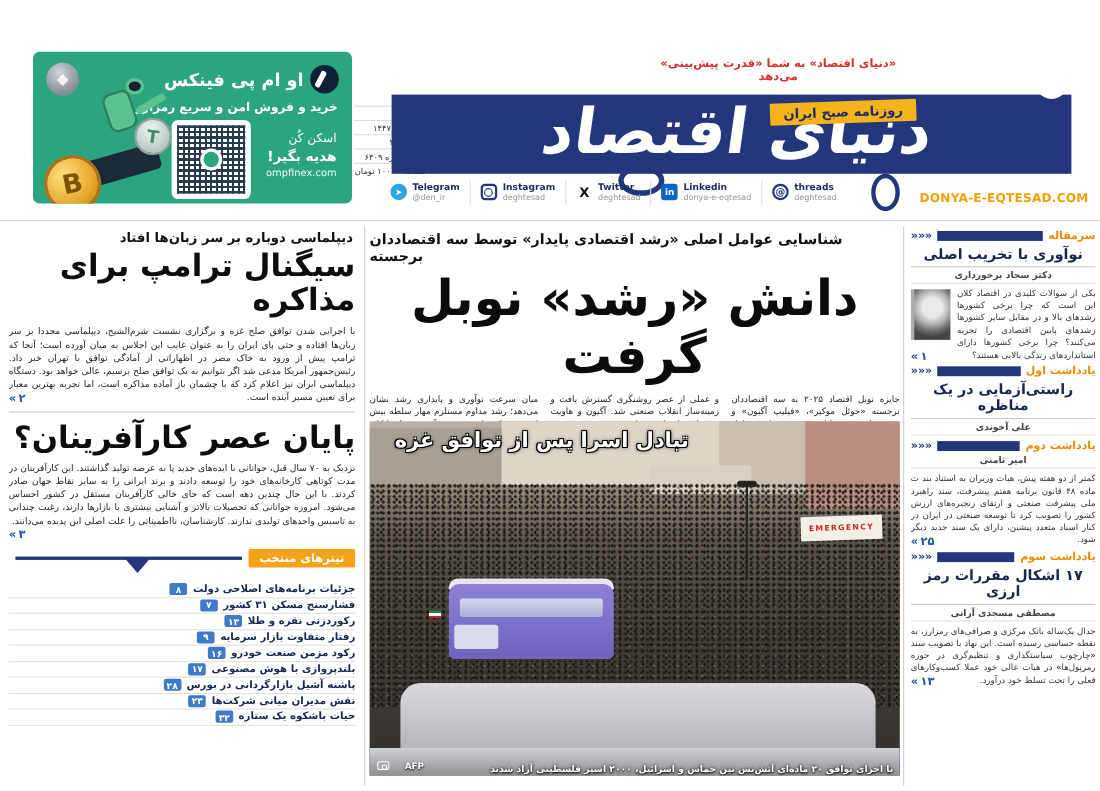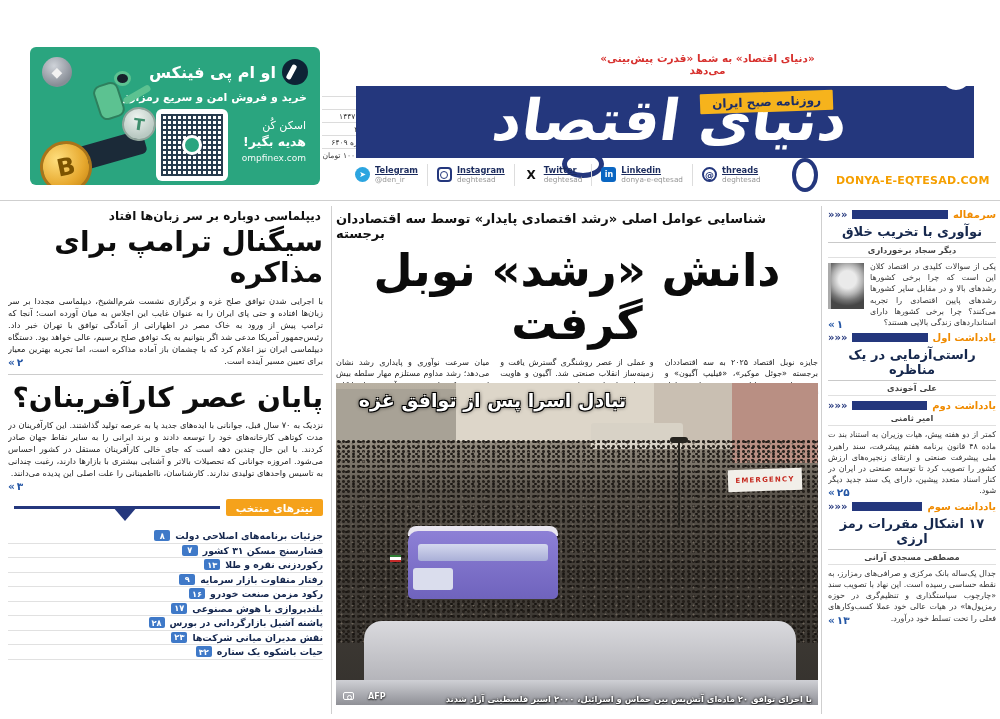--- a/index.html
+++ b/index.html
@@ -45,21 +45,21 @@
   .badge { left:700px; top:92px; background:#f6b31c; color:#1d2d66; font-weight:bold; font-size:12px; padding:3px 12px; transform:rotate(-2deg); z-index:3; border-radius:1px; }
   .swash1 { left:938px; top:44px; width:36px; height:46px; border:6px solid #fff; border-radius:50%; z-index:3; }
   .swash2 { left:562px; top:150px; width:42px; height:28px; border:5px solid #24377d; border-radius:50%; }
   .swash3 { left:792px; top:158px; width:26px; height:34px; border:4px solid #24377d; border-radius:50%; }
   .site { left:836px; top:174px; color:#f59f00; font-weight:bold; font-size:11px; direction:ltr; letter-spacing:.2px; cursor:pointer; }
 
   .socials { left:346px; top:164px; display:flex; align-items:center; direction:ltr; }
   .soc { display:flex; align-items:center; gap:5px; padding:2px 9px; border-left:1px solid #ddd; cursor:pointer; }
   .soc:first-child { border-left:none; }
   .soc-txt { display:flex; flex-direction:column; }
-  .soc-name { font-size:8.3px; font-weight:bold; color:#1c2c5e; line-height:1.15;text-decoration:underline; }
+  .soc-name { font-size:8.3px; font-weight:bold; color:#1c2c5e; line-height:1.15; }
   .soc-handle { font-size:7.3px; color:#979797; line-height:1.15; }
   .ic { width:15px; height:15px; flex:0 0 auto; display:flex; align-items:center; justify-content:center; }
   .ic-tg { background:#2ca5e0; border-radius:50%; color:#fff; font-size:8px; }
   .ic-ig { border:2px solid #24377d; border-radius:4px; position:relative; }
   .ic-ig::after { content:""; width:6px; height:6px; border:1.5px solid #24377d; border-radius:50%; }
   .ic-x { color:#111; font-weight:bold; font-size:12px; }
   .ic-in { background:#0a66c2; border-radius:3px; color:#fff; font-weight:bold; font-size:8px; }
   .ic-th { border:2px solid #24377d; border-radius:50%; color:#24377d; font-weight:bold; font-size:9px; }
 
   
@@ -322,22 +322,22 @@
   </div>
 
   <div class="abs sidebar">
 
     <div>
       <div class="shead">
         <span class="slabel">سرمقاله</span>
         <span class="sbar"></span>
         <span class="schev">«««</span>
       </div>
-      <div class="stitle">نوآوری با تخریب خلاق</div>
-      <div class="sauthor">دیگر سجاد برخورداری</div>
+      <div class="stitle">نوآوری با تخریب اصلی</div>
+      <div class="sauthor">دکتر سجاد برخورداری</div>
       <p class="sb">
         <span class="face"></span>
         <span>یکی از سوالات کلیدی در اقتصاد کلان این است که چرا برخی کشورها رشدهای بالا و در مقابل سایر کشورها رشدهای پایین اقتصادی را تجربه می‌کنند؟ چرا برخی کشورها دارای استانداردهای زندگی بالایی هستند؟</span>
         <span class="pref"><span>«</span><span>۱</span></span>
       </p>
     </div>
 
     <div>
       <div class="shead">
         <span class="slabel">یادداشت اول</span>

